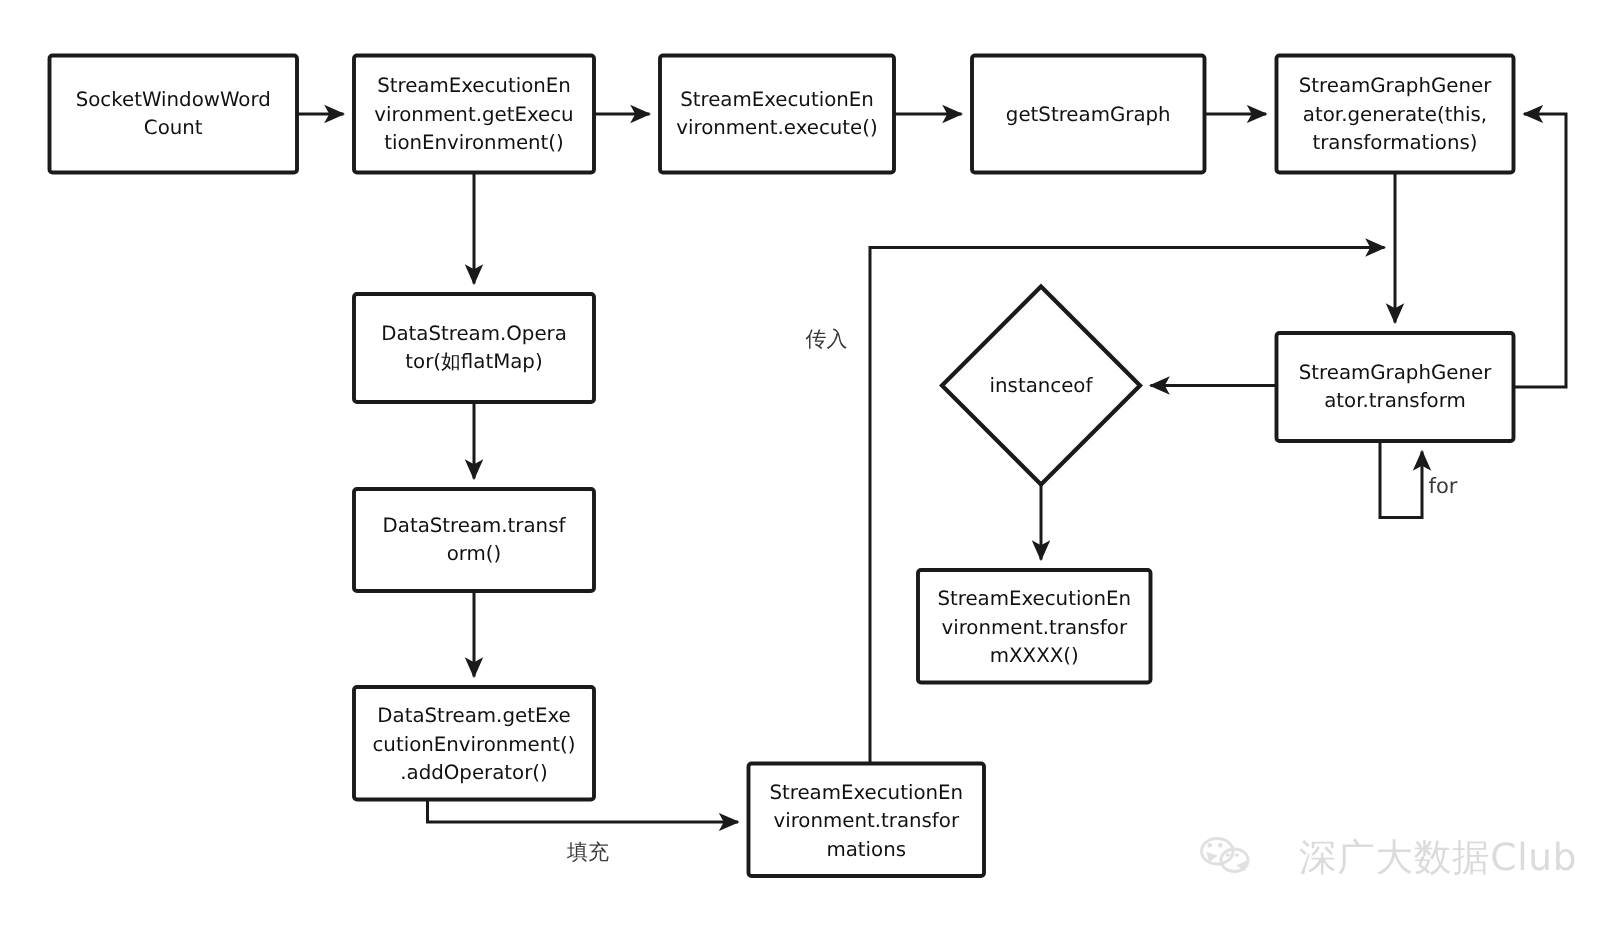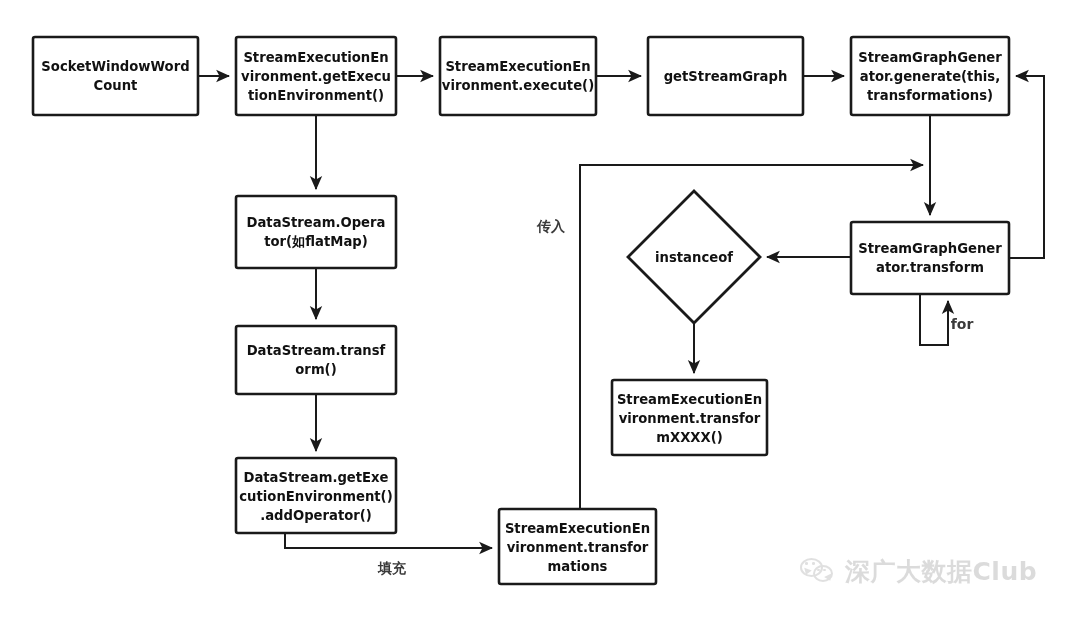--- a/index.html
+++ b/index.html
@@ -9,21 +9,20 @@
   }
   body {
     font-family: "DejaVu Sans", "Liberation Sans", sans-serif;
   }
   #canvas {
     position: relative;
     width: 1080px;
     height: 621px;
     background: #ffffff;
     overflow: hidden;
-    font-weight: bold;
   }
   #flow-svg {
     position: absolute;
     left: 0;
     top: 0;
     width: 1080px;
     height: 621px;
   }
   .node-box {
     fill: #ffffff;
@@ -66,21 +65,21 @@
     text-anchor: middle;
     dominant-baseline: middle;
   }
   
   #watermark {
     position: absolute;
     left: 800px;
     top: 556px;
     display: flex;
     align-items: center;
-    gap: 5px;
+    gap: 26px;
     opacity: 0.30;
     pointer-events: none;
   }
   #watermark .wm-text {
     font-family: "DejaVu Sans", "Liberation Sans", sans-serif;
     font-size: 25px;
     color: #8b8b8b;
     letter-spacing: 0.5px;
     line-height: 1;
     white-space: nowrap;

